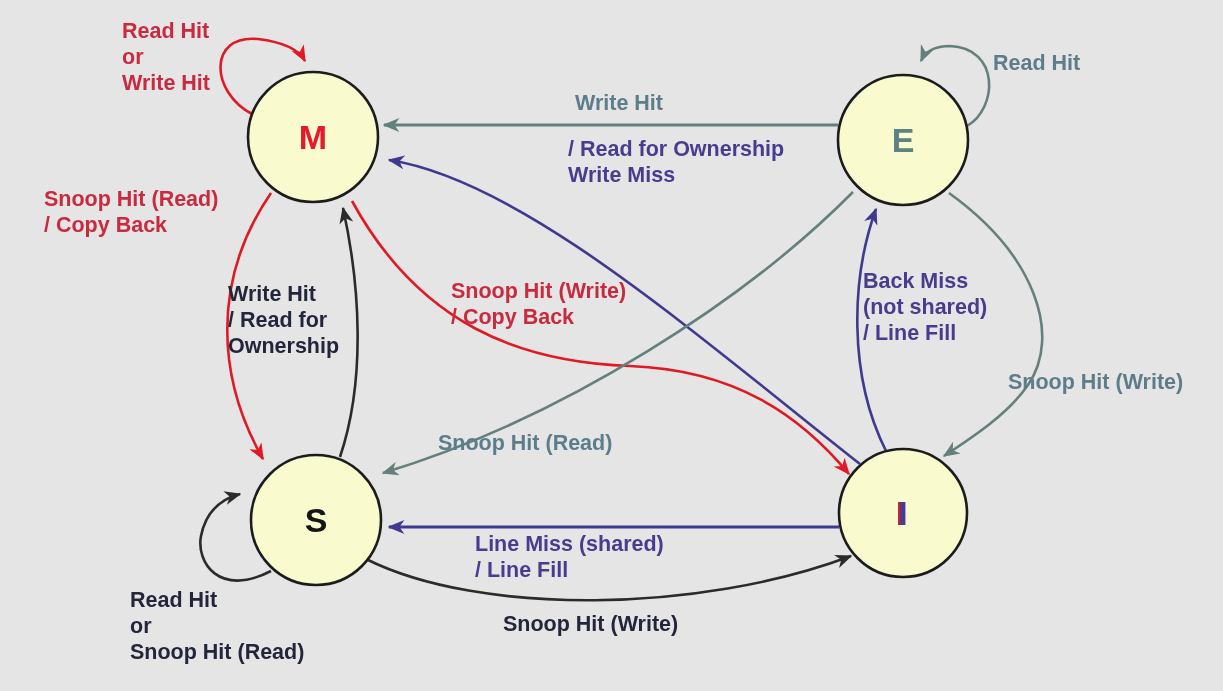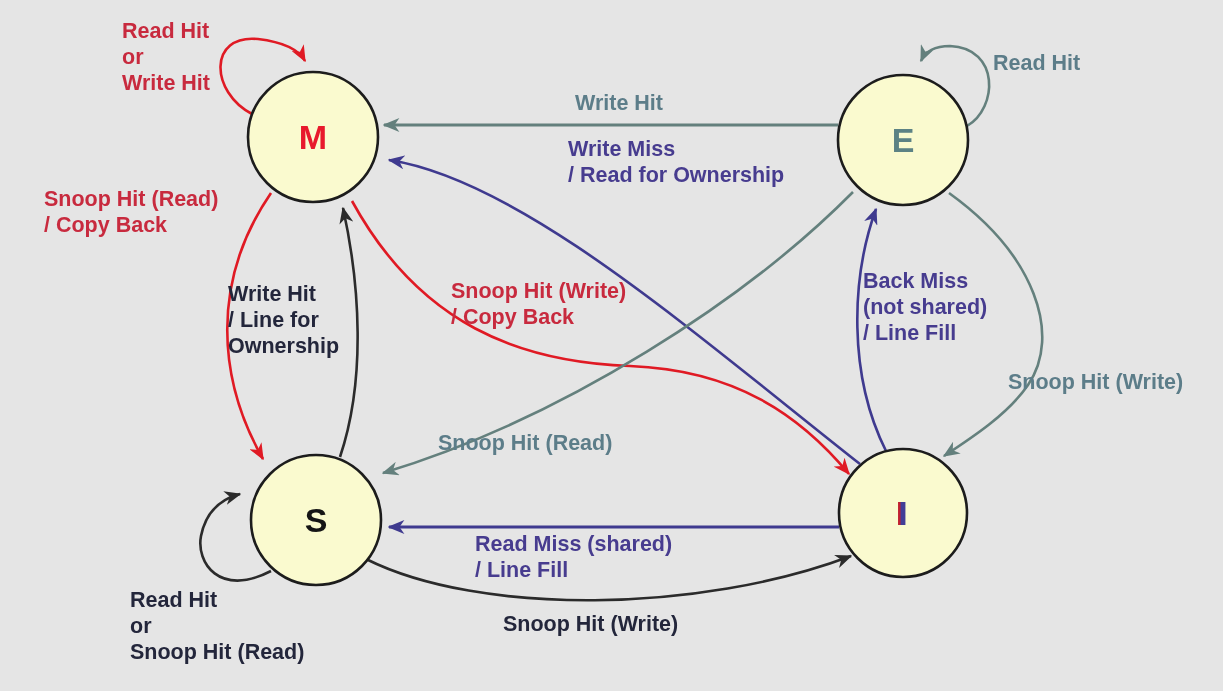--- a/index.html
+++ b/index.html
@@ -74,30 +74,30 @@
         <div>or</div>
         <div>Write Hit</div>
       </div>
       <div class="edge-label" style="left: 993px; top: 50px; color: rgb(92, 125, 137);">
         <div>Read Hit</div>
       </div>
       <div class="edge-label" style="left: 575px; top: 90px; color: rgb(92, 125, 137);">
         <div>Write Hit</div>
       </div>
       <div class="edge-label" style="left: 568px; top: 136px; color: rgb(71, 60, 143);">
+        <div>/ Read for Ownership</div>
         <div>Write Miss</div>
-        <div>/ Read for Ownership</div>
       </div>
       <div class="edge-label" style="left: 44px; top: 186px; color: rgb(200, 42, 62);">
         <div>Snoop Hit (Read)</div>
         <div>/ Copy Back</div>
       </div>
       <div class="edge-label" style="left: 228px; top: 281px; color: rgb(35, 38, 59);">
         <div>Write Hit</div>
-        <div>/ Line for</div>
+        <div>/ Read for</div>
         <div>Ownership</div>
       </div>
       <div class="edge-label" style="left: 451px; top: 278px; color: rgb(200, 42, 62);">
         <div>Snoop Hit (Write)</div>
         <div>/ Copy Back</div>
       </div>
       <div class="edge-label" style="left: 438px; top: 430px; color: rgb(92, 125, 137);">
         <div>Snoop Hit (Read)</div>
       </div>
       <div class="edge-label" style="left: 863px; top: 268px; color: rgb(71, 60, 143);">
@@ -107,21 +107,21 @@
       </div>
       <div class="edge-label" style="left: 1008px; top: 369px; color: rgb(92, 125, 137);">
         <div>Snoop Hit (Write)</div>
       </div>
       <div class="edge-label" style="left: 130px; top: 587px; color: rgb(35, 38, 59);">
         <div>Read Hit</div>
         <div>or</div>
         <div>Snoop Hit (Read)</div>
       </div>
       <div class="edge-label" style="left: 475px; top: 531px; color: rgb(71, 60, 143);">
-        <div>Read Miss (shared)</div>
+        <div>Line Miss (shared)</div>
         <div>/ Line Fill</div>
       </div>
       <div class="edge-label" style="left: 503px; top: 611px; color: rgb(35, 38, 59);">
         <div>Snoop Hit (Write)</div>
       </div>
     </div>
 <div class="state-letter" style="left: 248px; top: 72px; width: 130px; line-height: 130px; color: rgb(232, 25, 44);">M</div>
     <div class="state-letter" style="left: 838px; top: 75px; width: 130px; line-height: 130px; color: rgb(92, 130, 132);">E</div>
     <div class="state-letter" style="left: 251px; top: 455px; width: 130px; line-height: 130px; color: rgb(21, 21, 21);">S</div>
     <div class="state-letter" style="left: 839px; top: 449px; width: 128px; line-height: 128px; color: rgb(65, 61, 151); text-shadow: rgb(192, 32, 48) -2.5px 0px 0px;">I</div>

